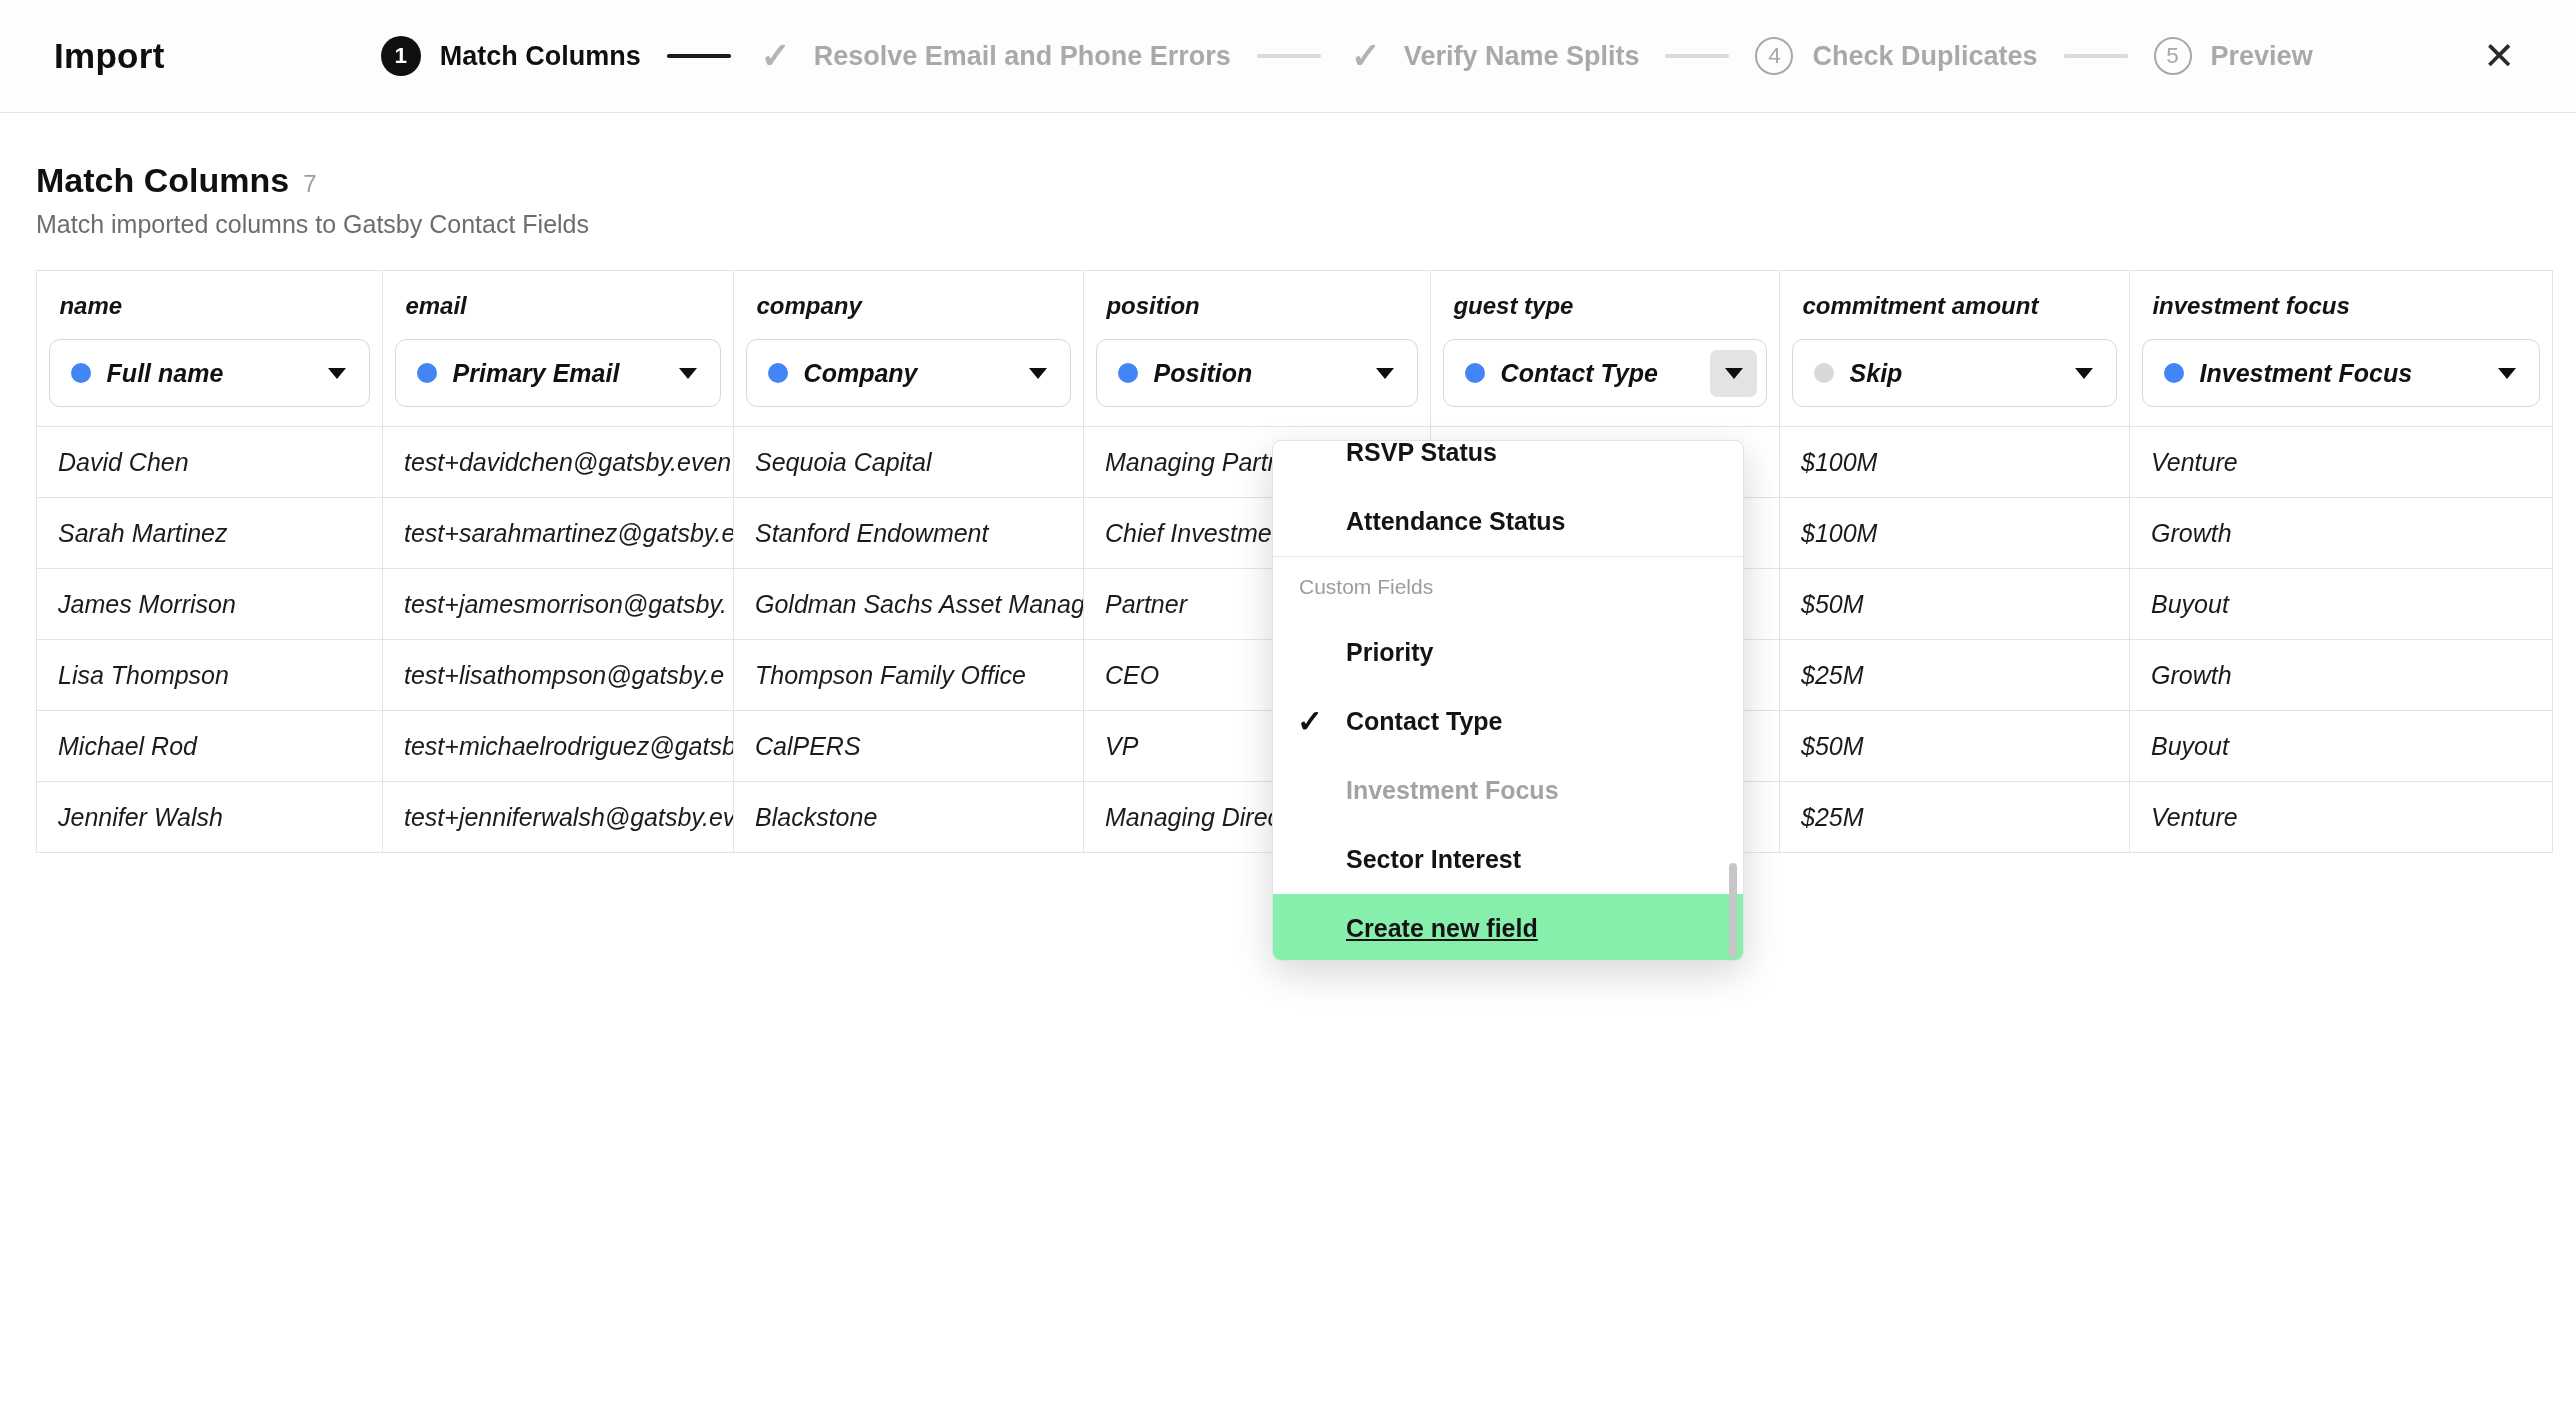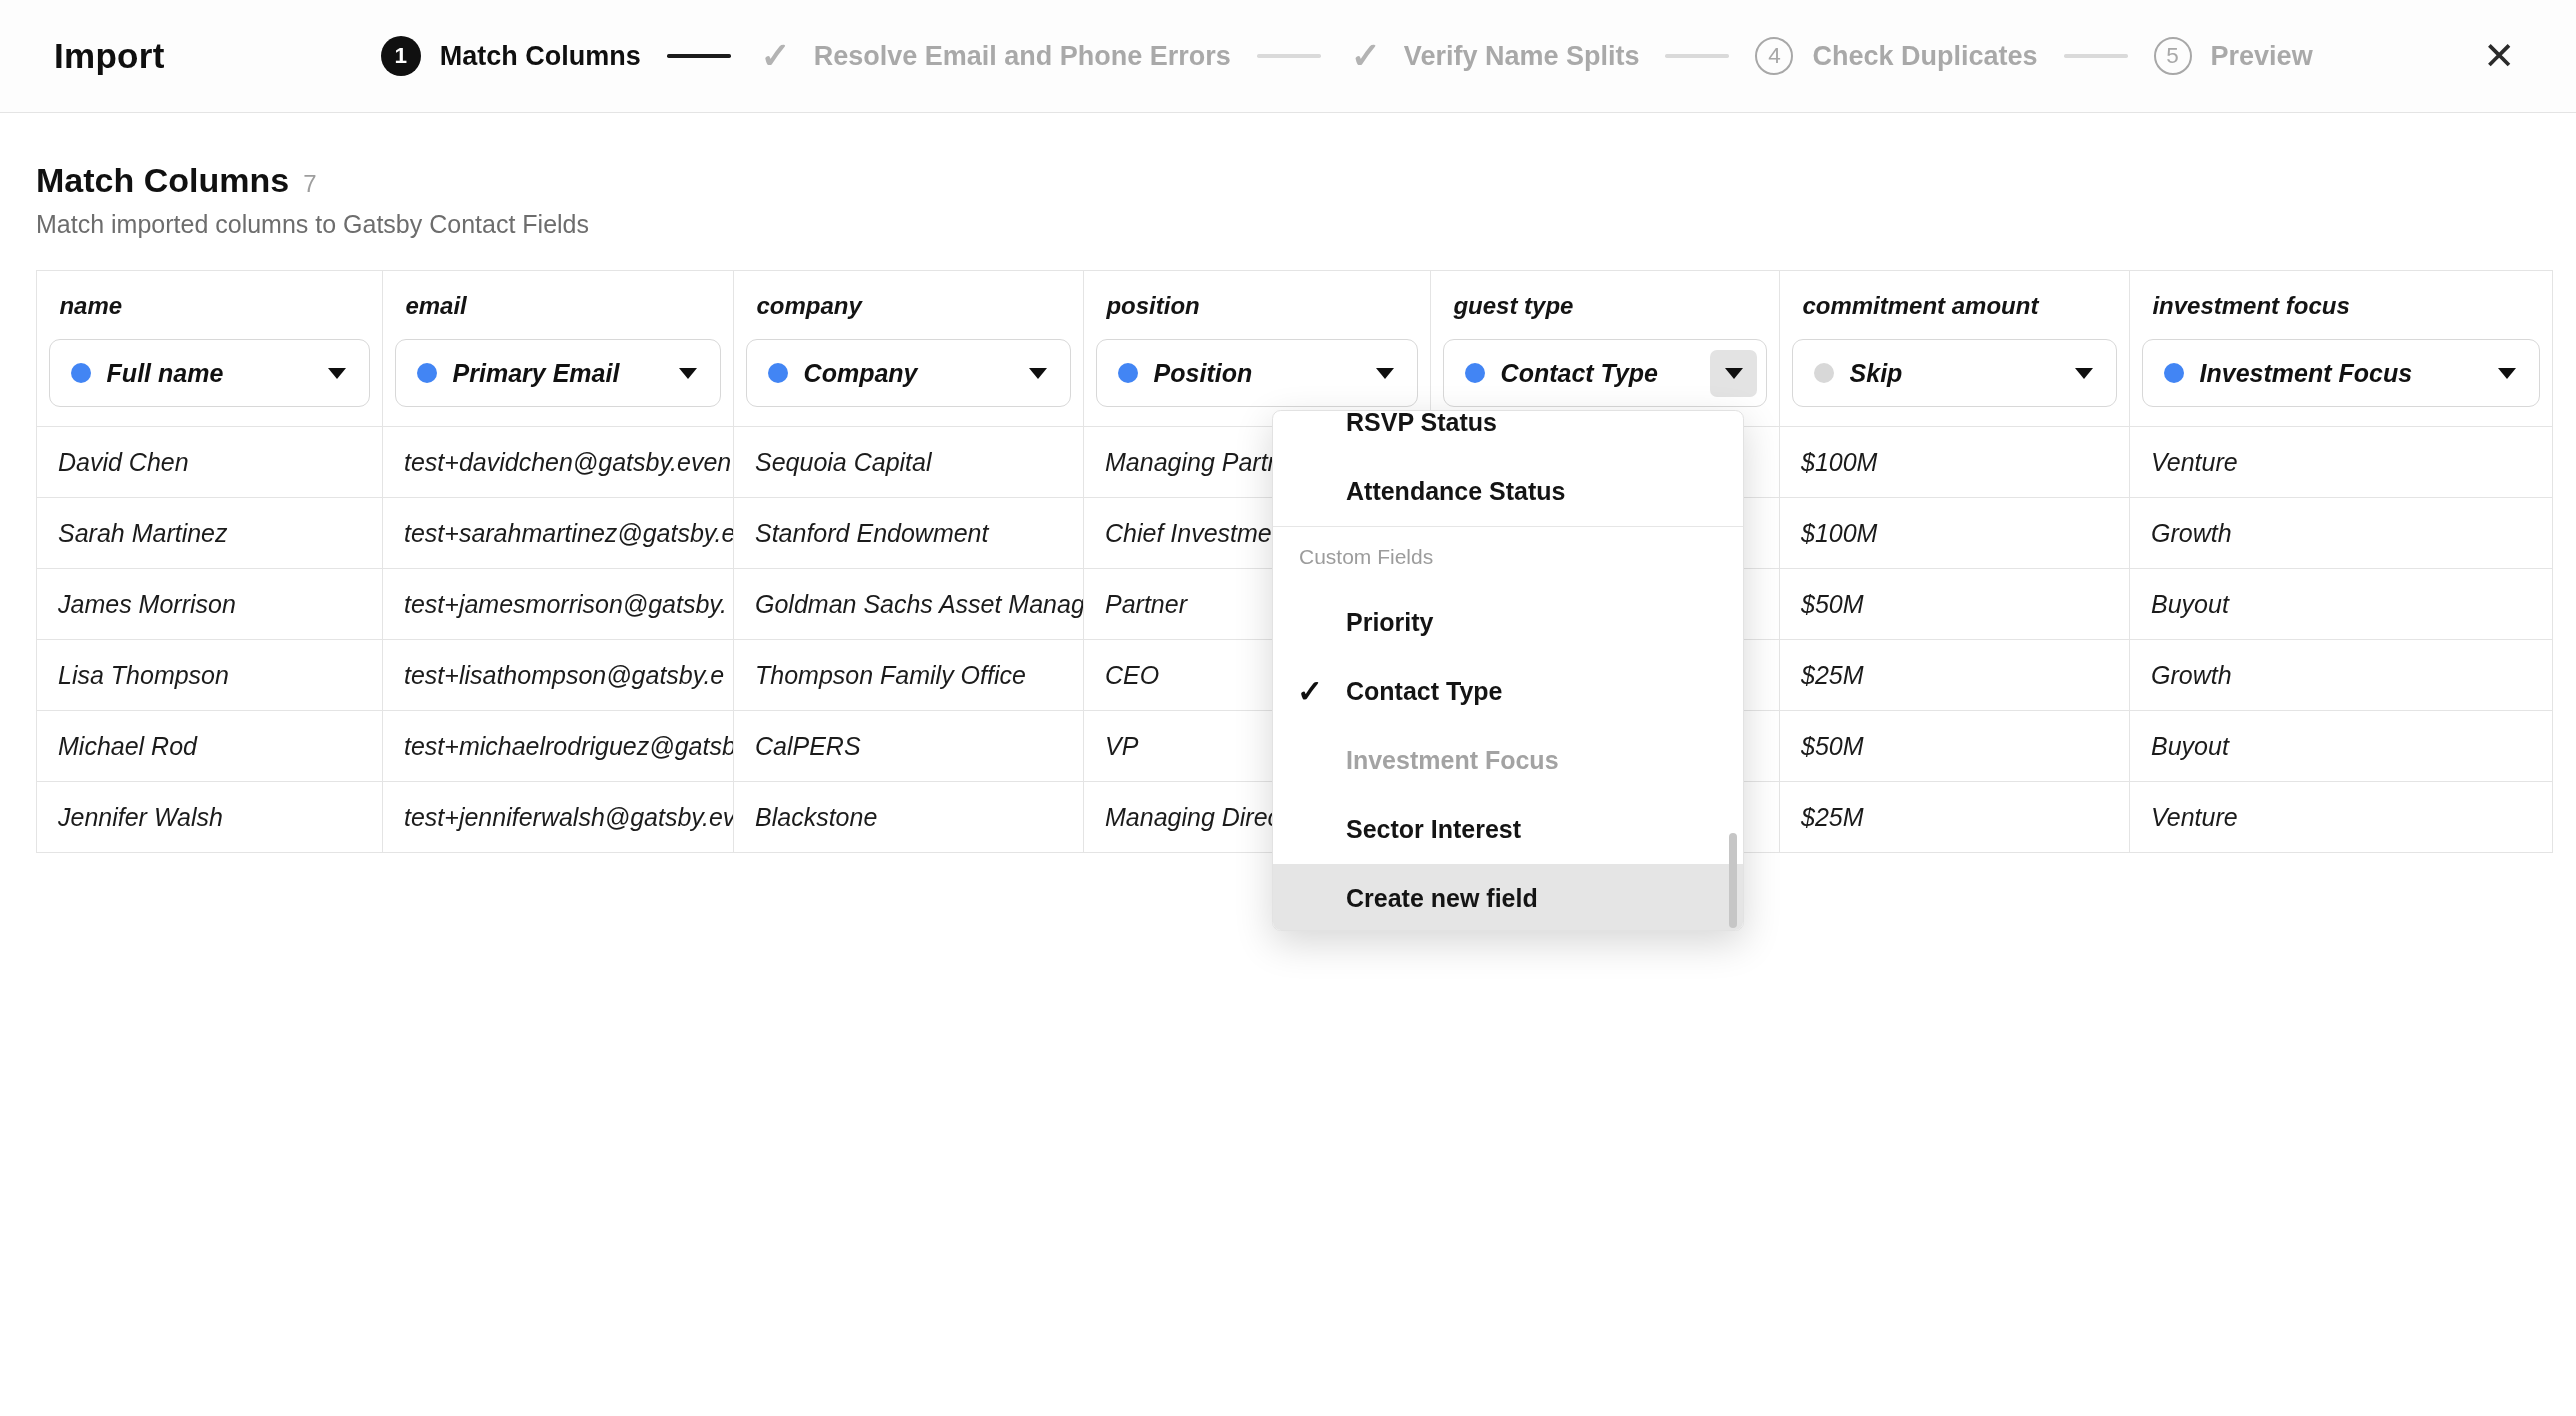--- a/index.html
+++ b/index.html
@@ -47,29 +47,29 @@
   .select-label { font-size:25px; color:#111; flex:1 1 auto; white-space:nowrap; overflow:hidden; }
   .caret-wrap { width:47px; height:47px; border-radius:7px; display:flex; align-items:center;
                 justify-content:center; flex:0 0 auto; }
   .caret-wrap.open { background:#e3e3e3; }
   .caret { width:0; height:0; border-left:9.5px solid transparent; border-right:9.5px solid transparent;
            border-top:11.3px solid #0f0f0f; }
   .grid td { height:71px; padding:0 21px; font-size:25px; color:#1b1b1b; white-space:nowrap;
              overflow:hidden; background:#fff; }
 
   
-  .menu { position:absolute; left:1272px; top:410px; width:472px; height:521px; background:#fff;
+  .menu { position:absolute; left:1272px; top:440px; width:472px; height:521px; background:#fff;
           border:0.9px solid #e2e2e2; border-radius:8.7px; overflow:hidden; z-index:20;
           box-shadow:0 12px 38px rgba(0,0,0,.16); }
   .menu-viewport { margin-top:-23.4px; }
   .menu-item { height:69px; display:flex; align-items:center; padding:0 17.3px 0 73px;
                font-size:25px; font-weight:700; color:#141414; position:relative; cursor:pointer;
                white-space:nowrap; }
   .menu-item.disabled { color:#a3a3a3; cursor:default; }
-  .menu-item.highlight { background:#e5e5e5; }
+  .menu-item.highlight { background:#86efac;text-decoration:underline; }
   .menu-item .check { position:absolute; left:24px; font-size:31px; font-weight:700; color:#101010; }
   .menu-sep { border-top:0.9px solid #e6e6e6; }
   .menu-section { height:61px; display:flex; align-items:center; padding-left:26px;
                   font-size:21px; color:#9c9c9c; font-weight:400; }
   .menu-scrollbar { position:absolute; right:6px; top:422px; width:7.8px; height:95px;
                     border-radius:4.3px; background:#c6c6c6; cursor:pointer; }
 </style>
 </head>
 <body>
 

